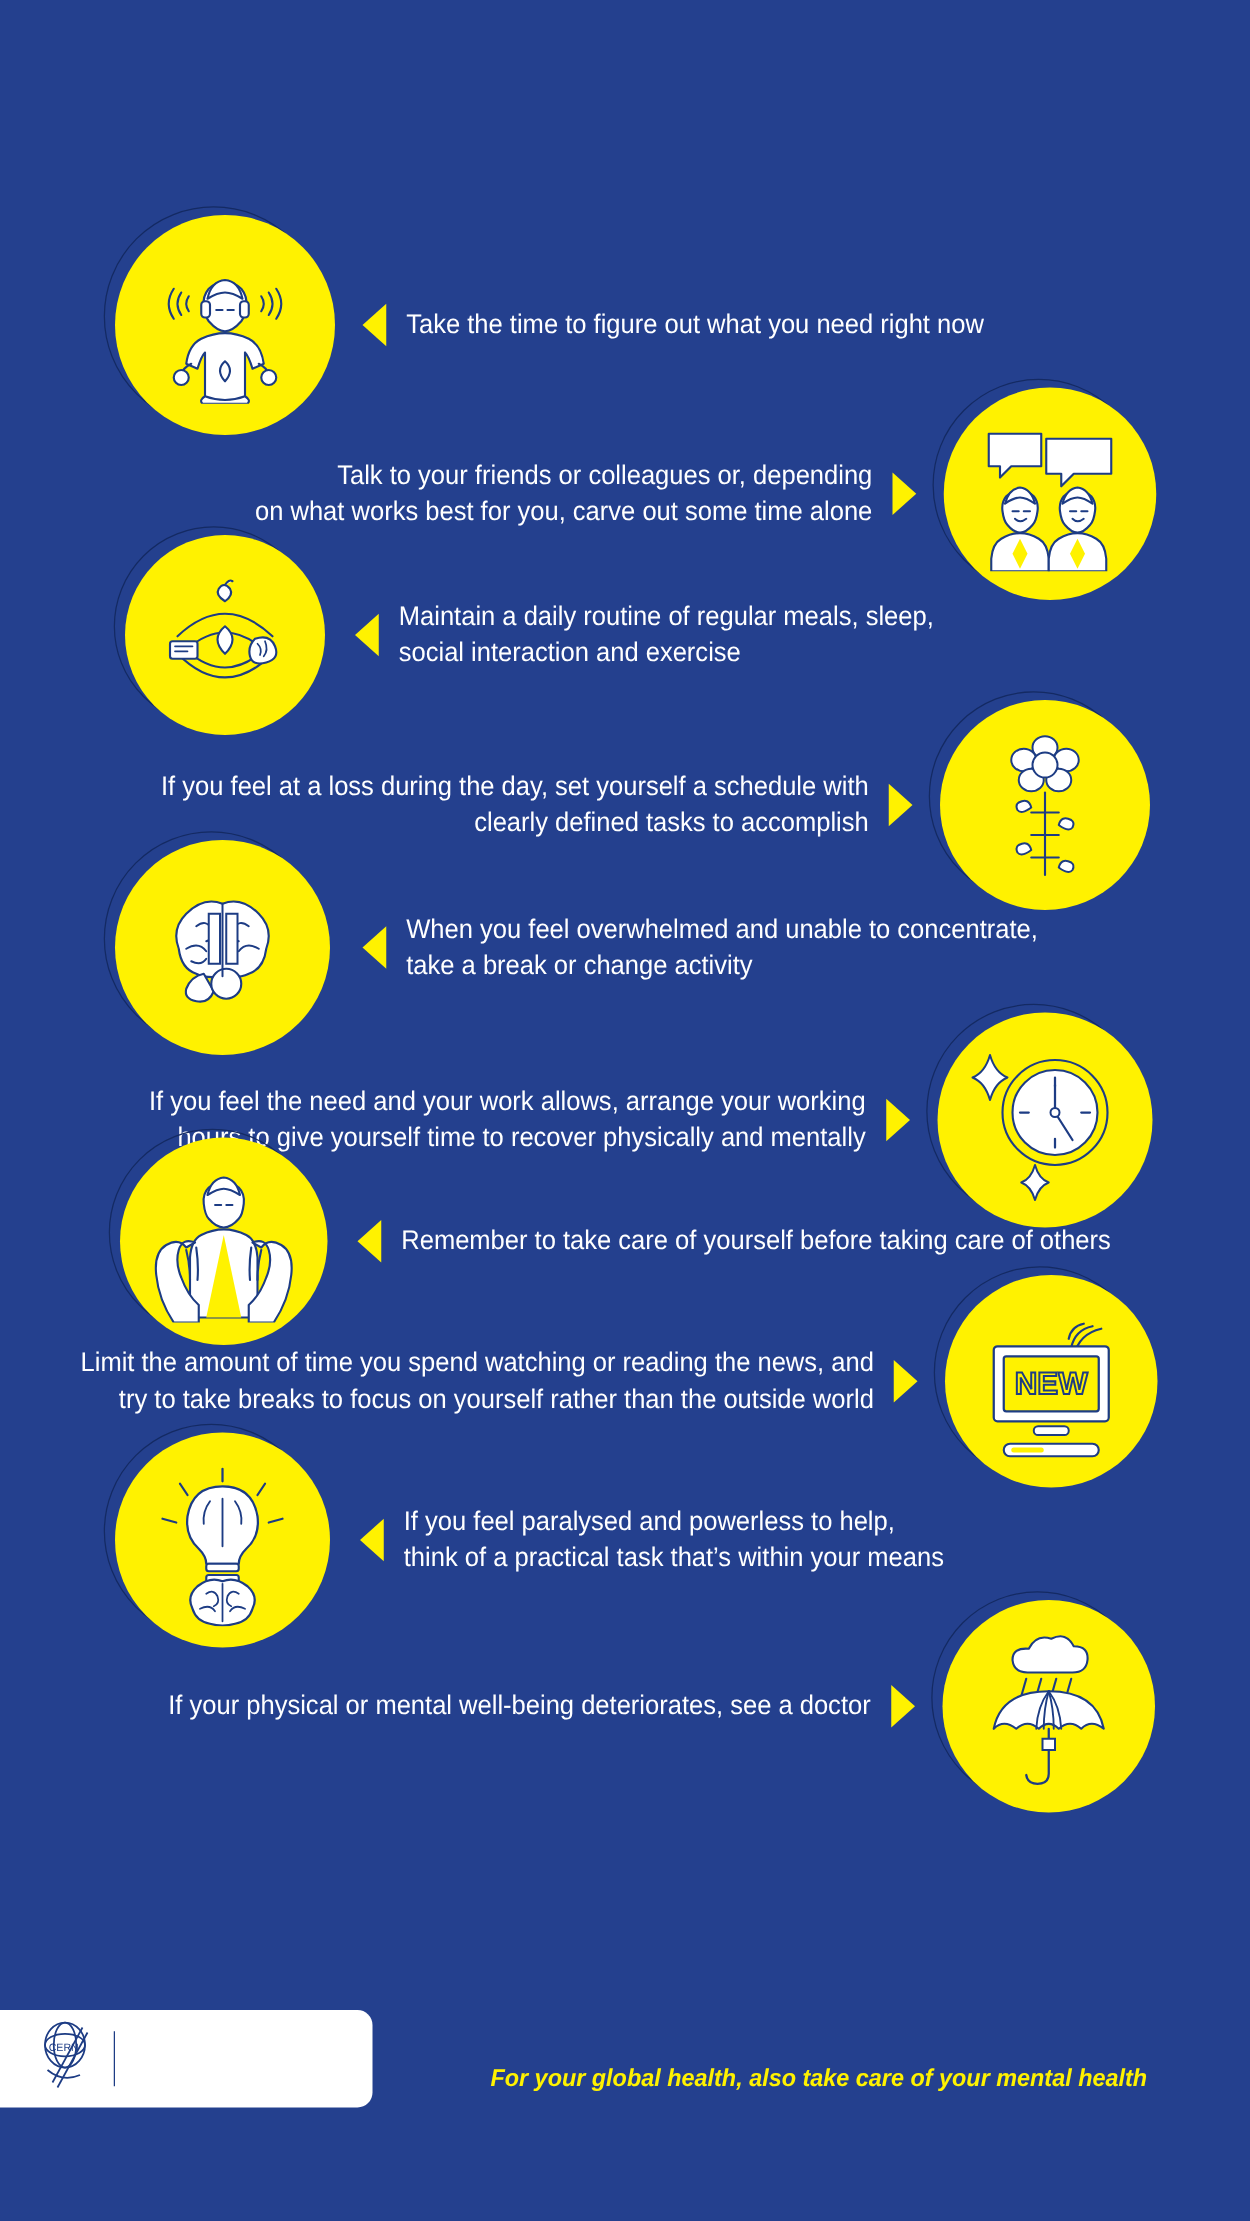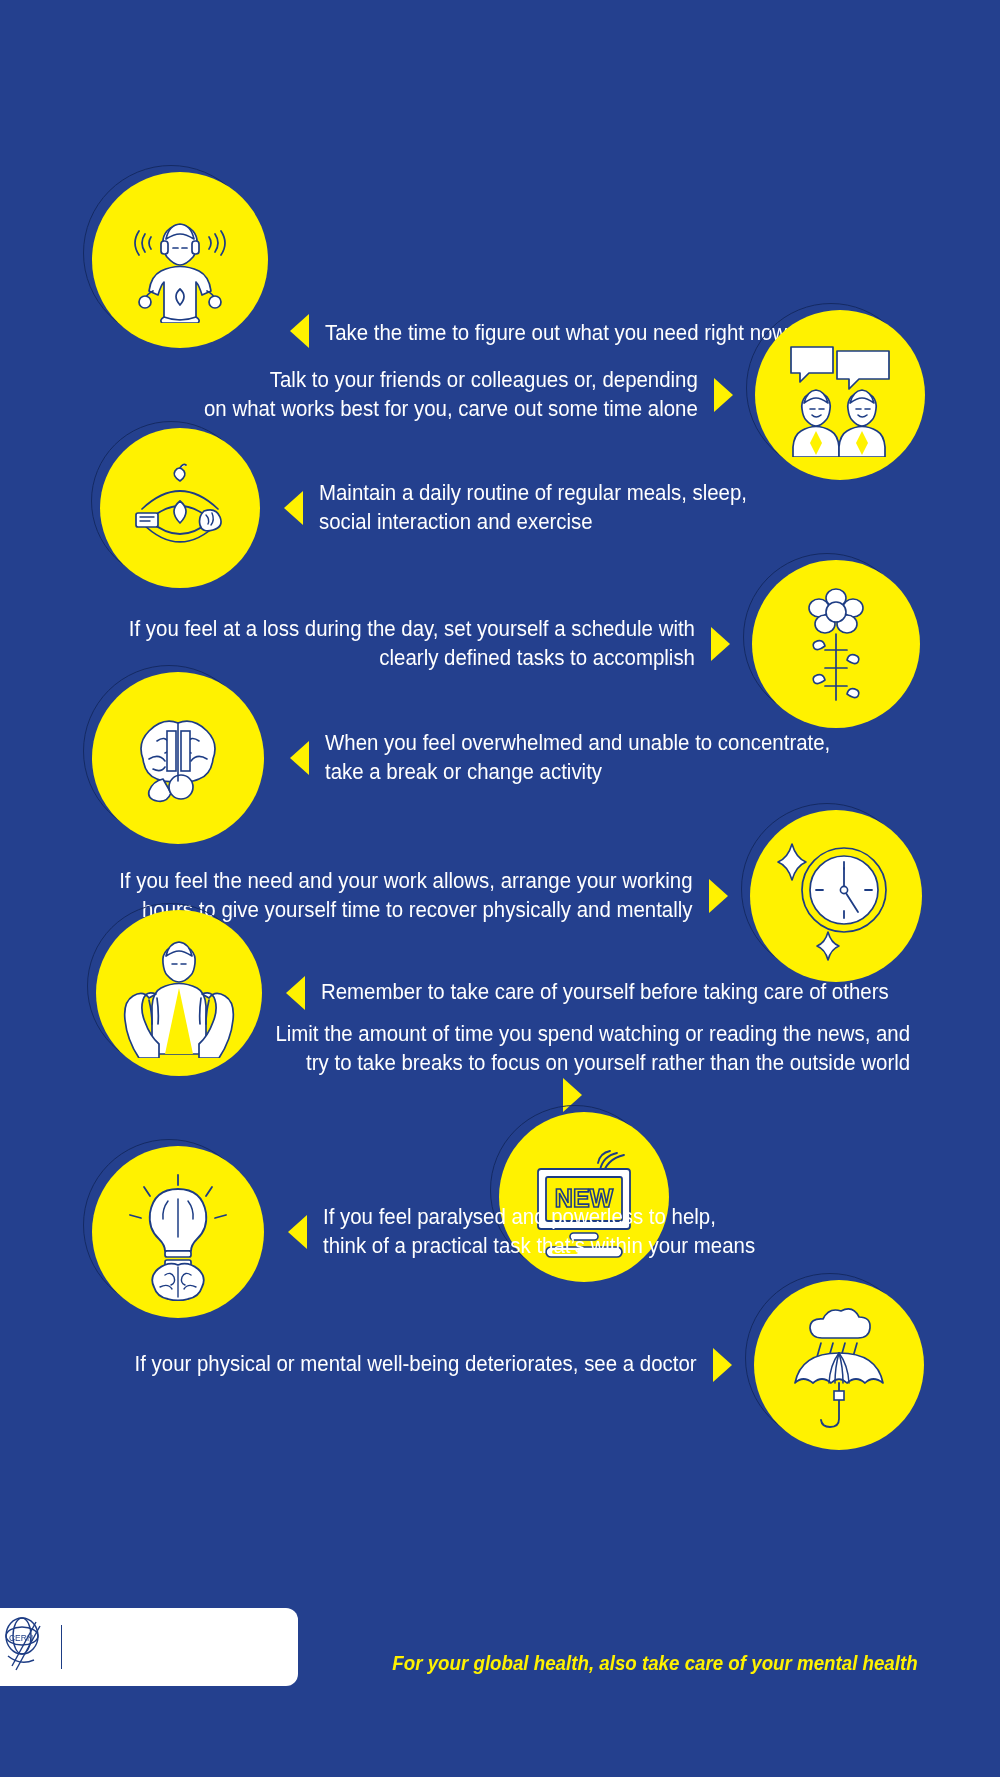--- a/index.html
+++ b/index.html
@@ -118,21 +118,21 @@
     position: absolute;
     left: 0;
     top: 1608px;
     width: 298px;
     height: 78px;
     background: #ffffff;
     border-top-right-radius: 12px;
     border-bottom-right-radius: 12px;
     display: flex;
     align-items: center;
-    padding-left: 0;
+    padding-left: 30px;
     box-sizing: border-box;
   }
   .cern-mark { flex: 0 0 auto; }
   .logo-divider {
     width: 1.3px;
     height: 44px;
     background: #1d3c84;
     margin: 0 11px 0 9px;
   }
   .logo-text { color: #1d3c84; }
@@ -185,21 +185,21 @@
     transform: scaleX(0.96);
     display: block;
   }
 </style>
 </head>
 <body>
 
 <div id="poster">
 
 
-  <div class="row left-icon" style="left:92px; top:172px;align-items:flex-end;">
+  <div class="row left-icon" style="left:92px; top:172px;">
     <div class="badge" style="width:176px;height:176px;">
       <div class="outline"></div>
       <div class="disc"></div>
       <div class="glyph">
         <svg width="120" height="118" viewBox="0 0 120 118">
           <g fill="#ffffff" stroke="#1d3c84" stroke-width="1.7" stroke-linejoin="round" stroke-linecap="round">
             <path d="M47 26 q13 -12 26 0 q5 6 4 14 q-1 8 -4 12 q-7 8 -13 8 q-6 0 -13 -8 q-3 -4 -4 -12 q-1 -8 4 -14 Z"></path>
             <path d="M46 34 q3 -14 14 -15 q11 1 14 15 q-8 -5 -14 -5 q-6 0 -14 5 Z"></path>
             <rect x="41" y="36" width="7" height="13" rx="3"></rect>
             <rect x="72" y="36" width="7" height="13" rx="3"></rect>
@@ -418,21 +418,21 @@
           </g>
         </svg>
       </div>
     </div>
     <div class="arrow point-left" style="margin-left:24px;"></div>
     <div class="rowtext align-left" style="margin-left:16px;">
       <div>Remember to take care of yourself before taking care of others</div>
     </div>
   </div>
 
-  <div class="row right-icon" style="right:74px; top:1020px;flex-direction:column;">
+  <div class="row right-icon" style="right:74px; top:1020px;">
     <div class="rowtext align-right" style="margin-right:16px;">
       <div>Limit the amount of time you spend watching or reading the news, and</div>
       <div>try to take breaks to focus on yourself rather than the outside world</div>
     </div>
     <div class="arrow point-right" style="margin-right:22px;"></div>
     <div class="badge" style="width:170px;height:170px;">
       <div class="outline"></div>
       <div class="disc"></div>
       <div class="glyph">
         <svg width="124" height="124" viewBox="0 0 124 124">

